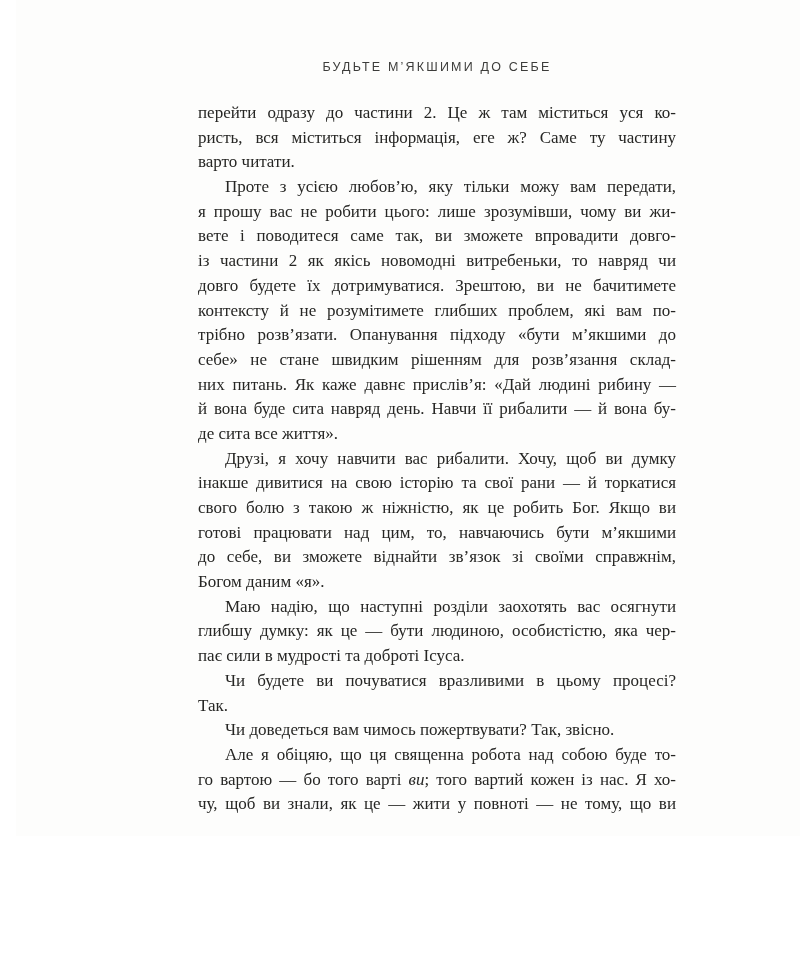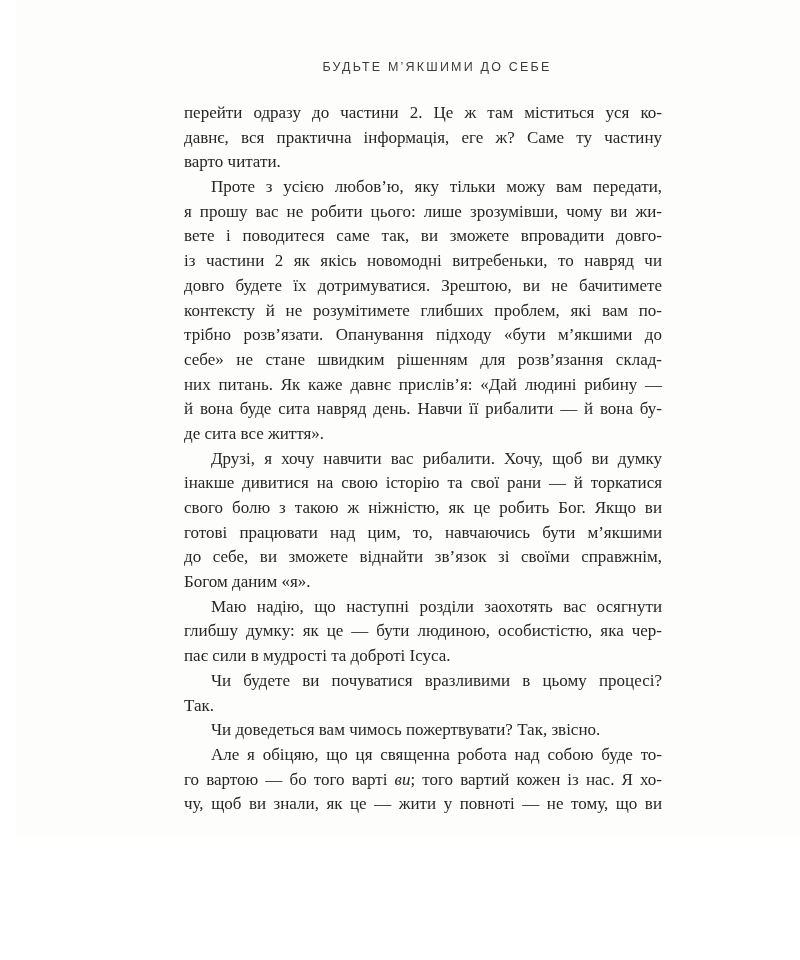--- a/index.html
+++ b/index.html
@@ -21,21 +21,21 @@
     text-align: center;
     font-family: "Liberation Sans", sans-serif;
     font-size: 12.5px;
     font-weight: 500;
     letter-spacing: 2.2px;
     color: #3c3c3a;
     white-space: nowrap;
   }
   .text-block {
     position: absolute;
-    left: 168px;
+    left: 182px;
     top: 101px;
     width: 478px;
     font-size: 17px;
     color: #262624;
   }
   .line {
     height: 24.7px;
     line-height: 24.7px;
     text-align: justify;
     text-align-last: justify;
@@ -55,21 +55,21 @@
   }
 </style>
 </head>
 <body>
 
 <div class="book-page">
   <div class="running-header">БУДЬТЕ М’ЯКШИМИ ДО СЕБЕ</div>
 
   <div class="text-block">
       <div class="line">перейти одразу до частини 2. Це ж там міститься уся ко-</div>
-      <div class="line">давнє, вся практична інформація, еге ж? Саме ту частину</div>
+      <div class="line">ристь, вся міститься інформація, еге ж? Саме ту частину</div>
       <div class="line end">варто читати.</div>
       <div class="line indent">Проте з усією любов’ю, яку тільки можу вам передати,</div>
       <div class="line">я прошу вас не робити цього: лише зрозумівши, чому ви жи-</div>
       <div class="line">вете і поводитеся саме так, ви зможете впровадити довго-</div>
       <div class="line">із частини 2 як якісь новомодні витребеньки, то навряд чи</div>
       <div class="line">довго будете їх дотримуватися. Зрештою, ви не бачитимете</div>
       <div class="line">контексту й не розумітимете глибших проблем, які вам по-</div>
       <div class="line">трібно розв’язати. Опанування підходу «бути м’якшими до</div>
       <div class="line">себе» не стане швидким рішенням для розв’язання склад-</div>
       <div class="line">них питань. Як каже давнє прислів’я: «Дай людині рибину —</div>

